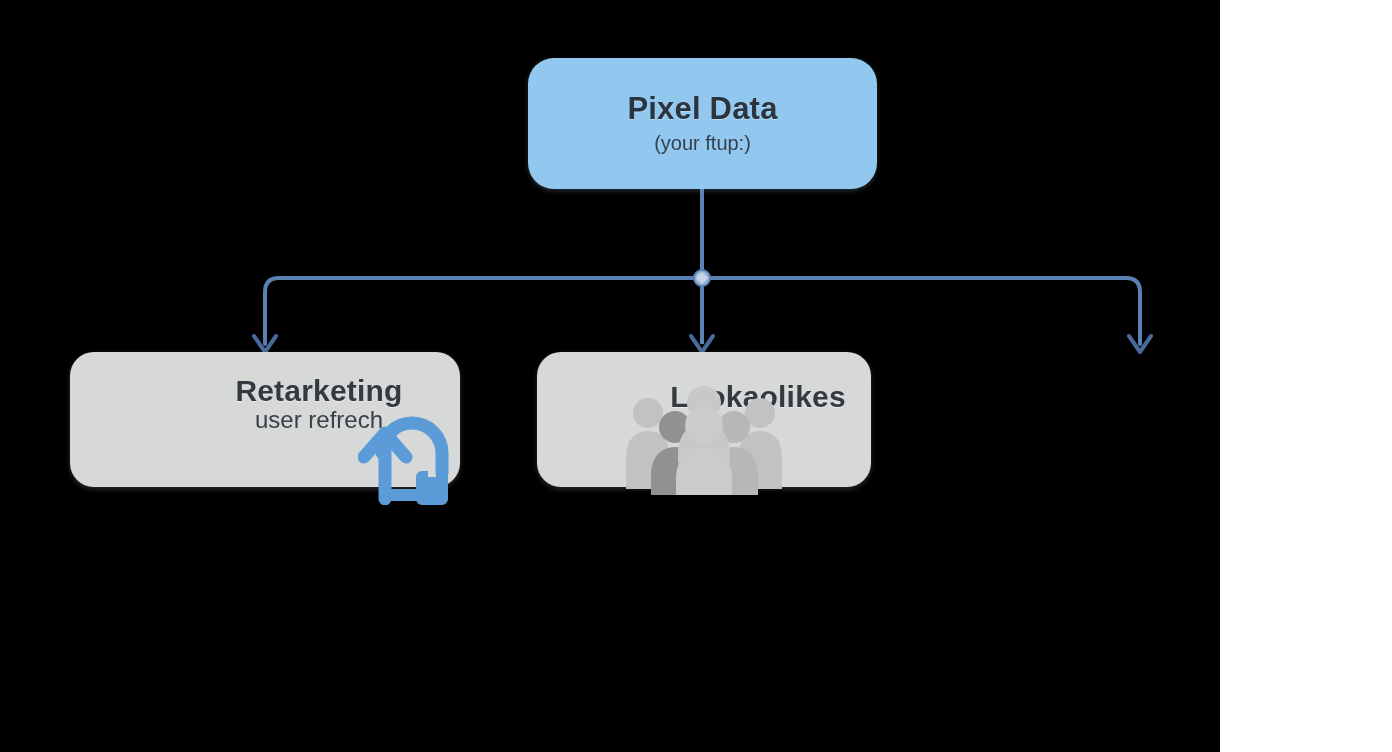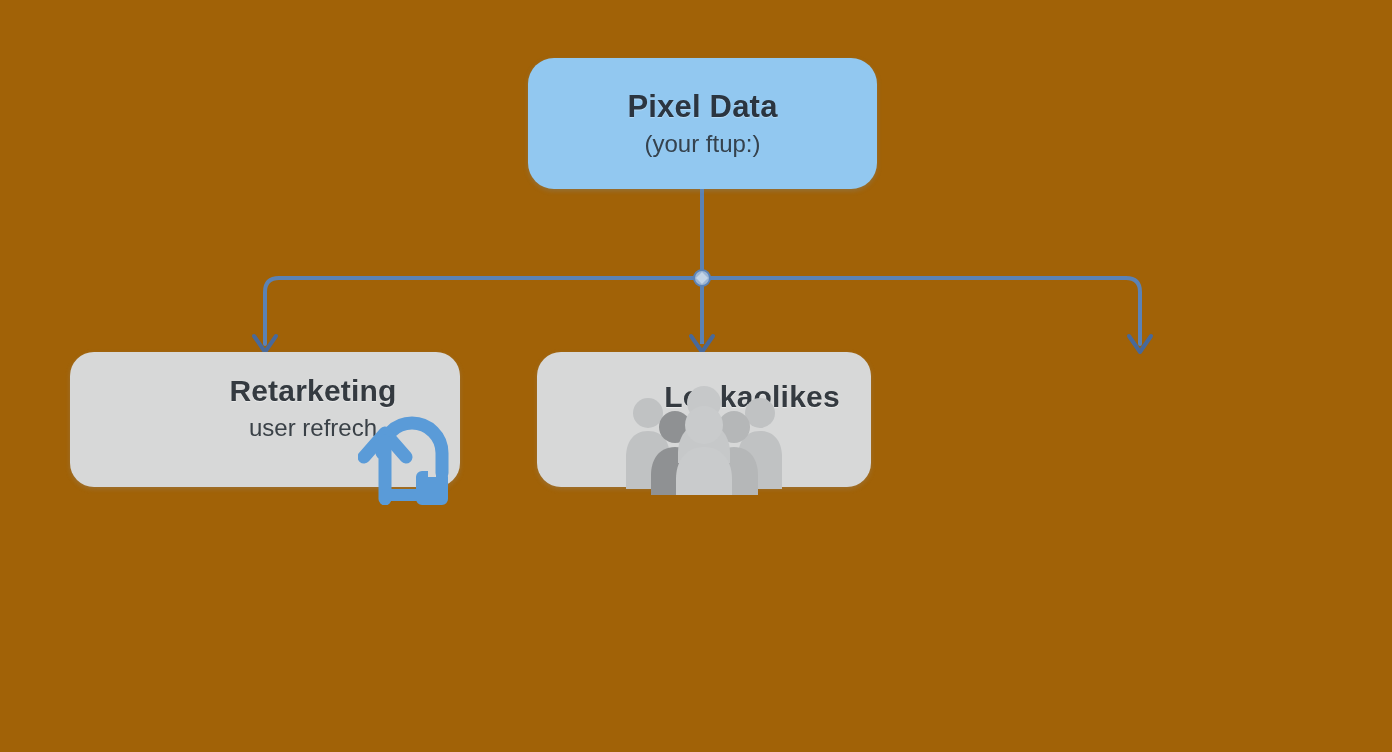--- a/index.html
+++ b/index.html
@@ -8,23 +8,23 @@
     background: #ffffff;
   }
   body {
     width: 1392px;
     height: 752px;
     font-family: "Liberation Sans", sans-serif;
     overflow: hidden;
   }
   #canvas {
     position: relative;
-    width: 1392px;
+    width: 1220px;
     height: 752px;
-    background: #a16207;
+    background: #000000;
   }
 
   
   #connectors {
     position: absolute;
     left: 0;
     top: 0;
     width: 1392px;
     height: 752px;
     pointer-events: none;
@@ -47,21 +47,21 @@
   }
   .root-title {
     font-size: 31px;
     font-weight: bold;
     color: #2b3540;
     letter-spacing: 0.2px;
     text-shadow: 0 1px 1px rgba(255,255,255,0.35);
     line-height: 1.05;
   }
   .root-sub {
-    font-size: 24px;
+    font-size: 20px;
     color: #35424d;
     margin-top: 7px;
     line-height: 1.05;
   }
 
   
   .card {
     position: absolute;
     top: 352px;
     height: 135px;
@@ -69,41 +69,40 @@
     background: #d7d8d8;
     box-shadow: 0 2px 5px rgba(150,150,150,0.30);
     overflow: visible;
   }
   .card-1 { left: 70px;  width: 390px; }
   .card-2 { left: 537px; width: 334px; }
   .card-3 { left: 945px; width: 388px; }
 
   .card-text {
     position: absolute;
-    left: 0;
+    left: 6px;
     top: 22px;
     width: 100%;
     text-align: center;
     z-index: 2;
     padding-left: 48px;
   }
   .card-2 .card-text { top: 28px; }
   .card-title {
     font-size: 30px;
     font-weight: bold;
     color: #343a40;
     letter-spacing: 0.2px;
     text-shadow: 0 1px 1px rgba(255,255,255,0.5);
     line-height: 1.1;
     white-space: nowrap;
   }
   .card-sub {
     font-size: 24px;
     color: #3a4147;
-    margin-top: 8px;
     line-height: 1.1;
     white-space: nowrap;
   }
   .card-2 .card-title { position: relative; z-index: 1; }
 
   
   .icon-refresh {
     position: absolute;
     right: -10px;
     bottom: -18px;

